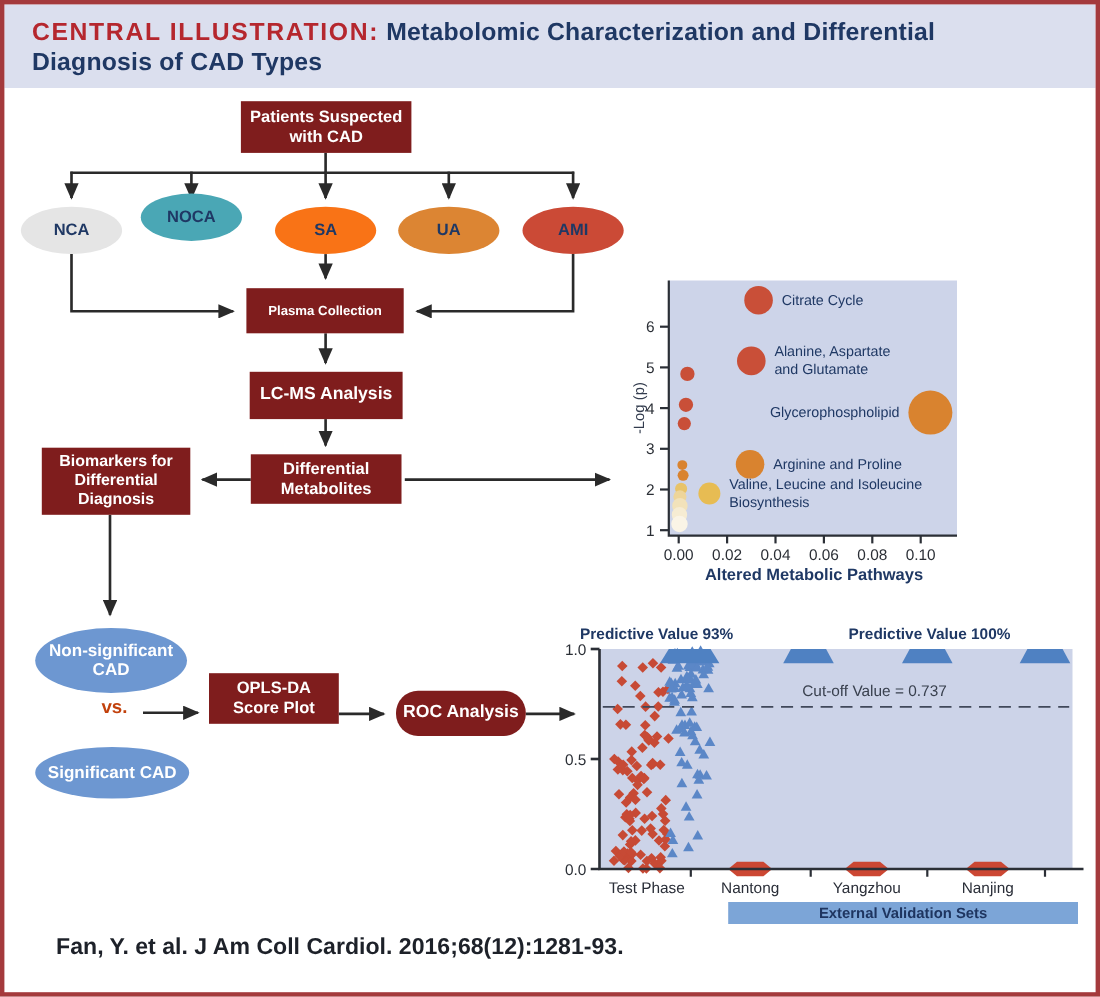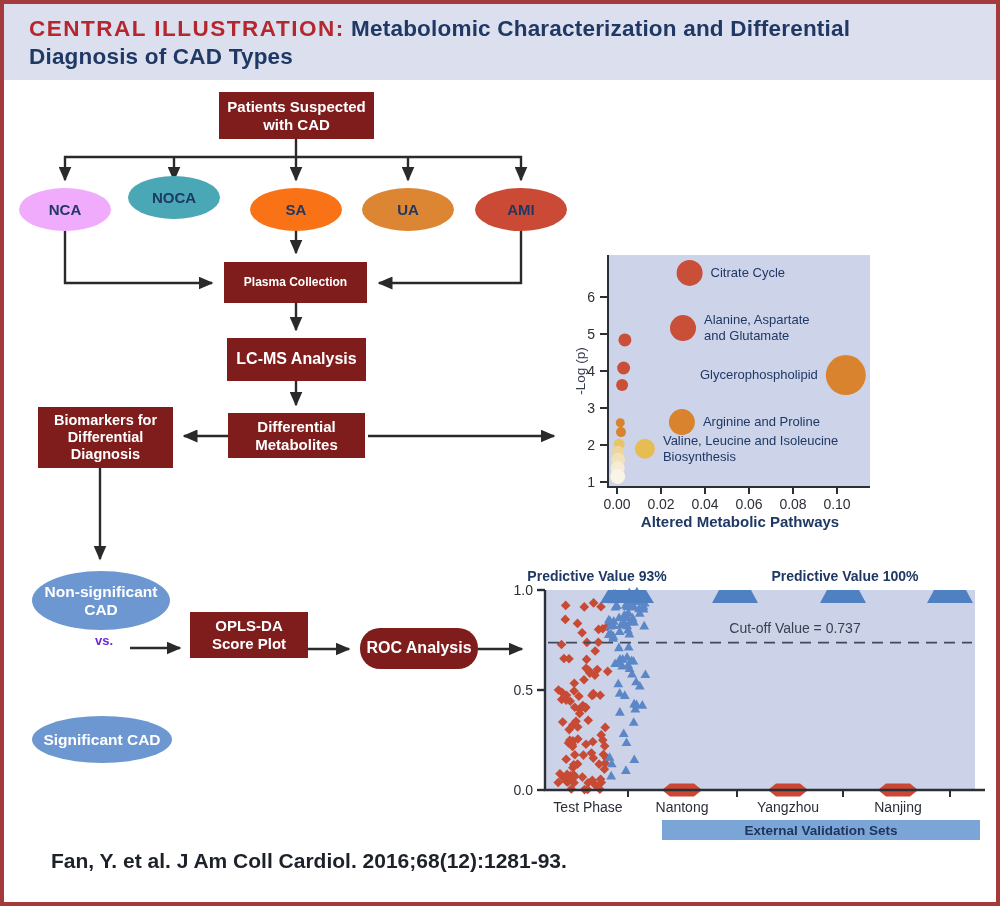--- a/index.html
+++ b/index.html
@@ -11,21 +11,21 @@
           font-size:22.5px;font-weight:bold;line-height:28px;z-index:2;}
   .kicker{color:#b5272e;letter-spacing:1.5px;}
   .titl{color:#1f3864;letter-spacing:0.2px;}
   .fc-box{position:absolute;background:#7f1d1d;color:#ffffff;font-weight:bold;font-size:15px;
           line-height:1.18;display:flex;align-items:center;justify-content:center;text-align:center;
           white-space:pre-line;z-index:2;}
   .fc-ellipse{position:absolute;border-radius:50%;font-weight:bold;font-size:15px;color:#1f3864;
           display:flex;align-items:center;justify-content:center;text-align:center;white-space:pre-line;z-index:2;}
   .fc-ellipse.blue{background:#6d97d1;color:#ffffff;font-size:15.5px;line-height:1.15;}
   .vs{position:absolute;left:82px;top:633px;width:44px;text-align:center;font-weight:bold;
-      font-size:13px;color:#6d28d9;z-index:2;}
+      font-size:17px;color:#c2410c;z-index:2;}
   .citation{position:absolute;left:28px;top:849px;font-size:21px;font-weight:bold;color:#1d2129;z-index:2;margin-left:23px;}
   svg text{font-family:"Liberation Sans",sans-serif;}
   #overlay{position:absolute;left:0;top:0;z-index:1;}
 </style>
 </head>
 <body>
 
 <div class="frame"></div>
 
 <div class="header"><span class="kicker">CENTRAL ILLUSTRATION:</span><span class="titl"> <span>Metabolomic Characterization and Differential
@@ -316,36 +316,36 @@
       <text x="597" y="581" text-anchor="middle" font-size="14px" font-weight="bold" fill="#1f3864"><tspan x="597" dy="0">Predictive Value 93%</tspan></text>
       <text x="845" y="581" text-anchor="middle" font-size="14px" font-weight="bold" fill="#1f3864"><tspan x="845" dy="0">Predictive Value 100%</tspan></text>
       <rect x="662" y="820" width="318" height="20" fill="#7ca5d7"></rect>
       <text x="821" y="834.5" text-anchor="middle" font-size="13.5px" font-weight="bold" fill="#1e3560"><tspan x="821" dy="0">External Validation Sets</tspan></text>
     </g>
 </svg>
 
 <div class="fc-box" style="left:219px;top:92px;width:155px;height:47px;">Patients Suspected
 with CAD</div>
 
-<div class="fc-ellipse" style="left: 19px; top: 188px; width: 92px; height: 43px; background: #f0abfc;">NCA</div>
+<div class="fc-ellipse" style="left: 19px; top: 188px; width: 92px; height: 43px; background: #e5e5e5;">NCA</div>
 <div class="fc-ellipse" style="left: 128px; top: 176px; width: 92px; height: 43px; background: rgb(74, 167, 181);">NOCA</div>
 <div class="fc-ellipse" style="left: 250px; top: 188px; width: 92px; height: 43px; background: #f97316;">SA</div>
 <div class="fc-ellipse" style="left: 362px; top: 188px; width: 92px; height: 43px; background: rgb(220, 133, 51);">UA</div>
 <div class="fc-ellipse" style="left: 475px; top: 188px; width: 92px; height: 43px; background: rgb(203, 74, 54);">AMI</div>
 
 <div class="fc-box" style="left:224px;top:262px;width:143px;height:41px;font-size:12px;">Plasma Collection</div>
 <div class="fc-box" style="left:227px;top:338px;width:139px;height:43px;font-size:16px;">LC-MS Analysis</div>
 <div class="fc-box" style="left:228px;top:413px;width:137px;height:45px;">Differential
 Metabolites</div>
 <div class="fc-box" style="left:38px;top:407px;width:135px;height:61px;font-size:14.5px;">Biomarkers for
 Differential
 Diagnosis</div>
 
 <div class="fc-ellipse blue" style="left:32px;top:571px;width:138px;height:59px;">Non-significant
 CAD</div>
 <div class="vs">vs.</div>
-<div class="fc-ellipse blue" style="left:32px;top:716px;width:140px;height:47px;text-align:right;">Significant CAD</div>
+<div class="fc-ellipse blue" style="left:32px;top:679px;width:140px;height:47px;text-align:right;">Significant CAD</div>
 
 <div class="fc-box" style="left:190px;top:612px;width:118px;height:46px;">OPLS-DA
 Score Plot</div>
 <div class="fc-box" style="left:360px;top:628px;width:118px;height:41px;font-size:16px;border-radius:20px;">ROC Analysis</div>
 
 <div class="citation">Fan, Y. et al. J Am Coll Cardiol. 2016;68(12):1281-93.</div>
 
 </body></html>

